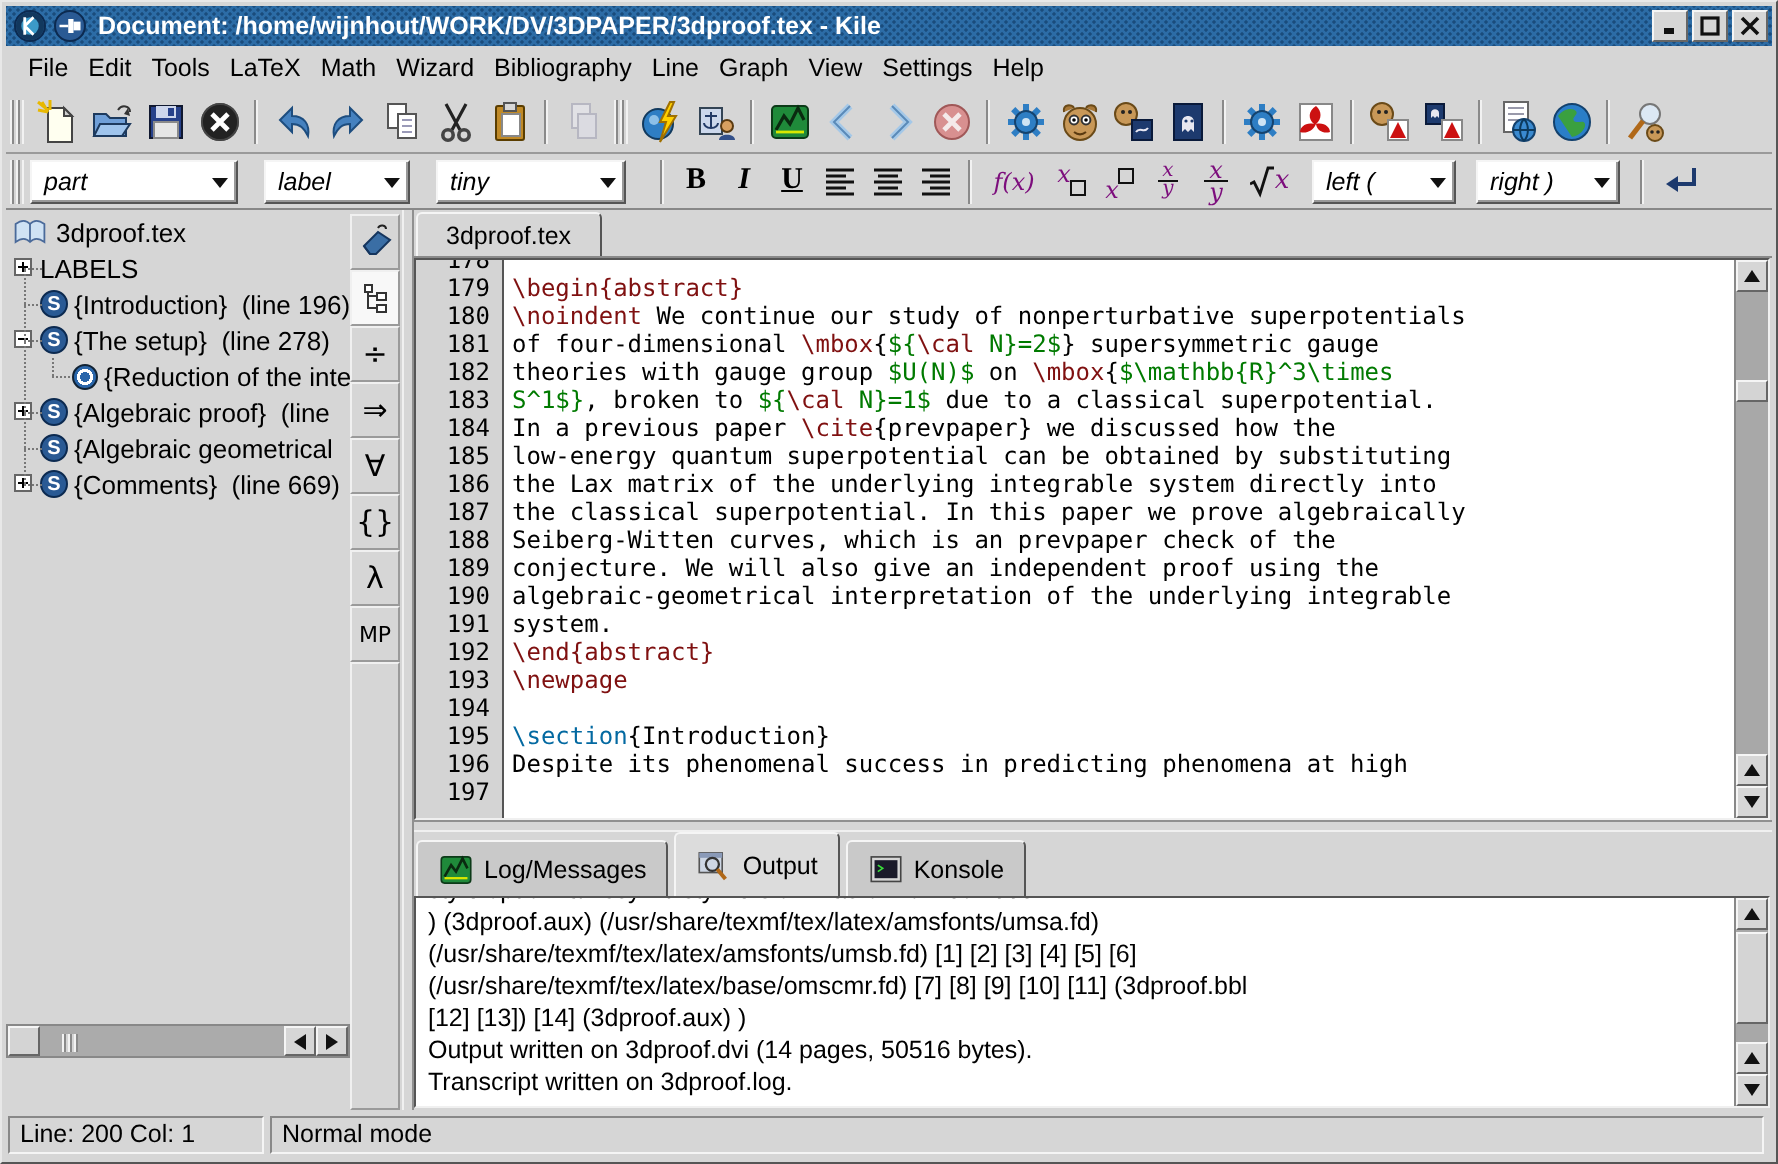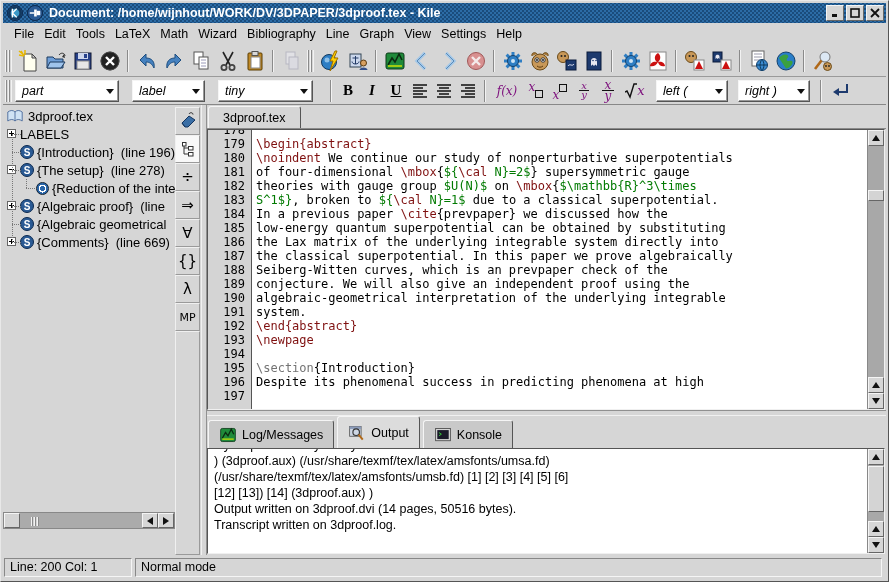--- a/index.html
+++ b/index.html
@@ -62,21 +62,21 @@
 #rightpane { position:absolute; left:204px; right:0; top:0; bottom:0; }
 #edittabs { position:absolute; left:0; top:2px; right:0; height:22px; border-bottom:1px solid #8a8a8a; }
 #edittab { position:absolute; left:1px; bottom:0; height:22px; padding:0 14px; background:#d6d6d6; border-top:1px solid #f5f5f5; border-left:1px solid #f5f5f5; border-right:1px solid #555; border-top-left-radius:3px; border-top-right-radius:3px; display:flex; align-items:center; font-size:12.5px; }
 #editor { position:absolute; left:0; top:24px; right:1px; height:281px; border:1px solid #555; border-right-color:#f0f0f0; border-bottom-color:#f0f0f0; background:#fff; display:flex; overflow:hidden; }
 #gutter { width:44px; background:#d4d4d4; border-right:1px solid #555; font-family:"DejaVu Sans Mono",monospace; font-size:12px; text-align:right; padding:0 6px 0 0; overflow:hidden; }
 #gutter div { height:14px; line-height:14px; }
 #edtext { flex:1; font-family:"DejaVu Sans Mono",monospace; font-size:12px; padding-left:4px; overflow:hidden; }
 #edtext div { height:14px; line-height:14px; white-space:pre; }
 .cmd { color:#7f1010; }
 .math { color:#007a00; }
-.sec { color:#737373; }
+.sec { color:#0369a1; }
 
 .vsb { width:17px; background:#a8a8a8; border-left:1px solid #888; display:block; position:relative; }
 .sbbtn { position:absolute; left:0; width:16px; height:16px; background:#d6d6d6; border-top:1px solid #f5f5f5; border-left:1px solid #f5f5f5; border-right:1px solid #666; border-bottom:1px solid #666; display:flex; align-items:center; justify-content:center; }
 .sbthumb { position:absolute; left:0; width:16px; background:#d4d4d4; border-top:1px solid #f5f5f5; border-left:1px solid #f5f5f5; border-right:1px solid #666; border-bottom:1px solid #666; }
 .tri { width:0; height:0; border:4px solid transparent; }
 .tri.up { border-bottom:6px solid #111; margin-top:-4px; }
 .tri.down { border-top:6px solid #111; margin-bottom:-4px; }
 .tri.left { border-right:6px solid #111; margin-left:-4px; }
 .tri.right { border-left:6px solid #111; margin-right:-4px; }
 
@@ -641,20 +641,21 @@
               <path d="M6 8l3 2-3 2" stroke="#3ae03a" fill="none"></path>
             </svg>
             <span>Konsole</span>
           </div>
         </div>
       <div id="output">
         <div id="outtext">
             <div style="margin-top: -12px;">style option: amssymb.sty Version 2 as of 10 Dec 1999</div>
             <div>) (3dproof.aux) (/usr/share/texmf/tex/latex/amsfonts/umsa.fd)</div>
             <div>(/usr/share/texmf/tex/latex/amsfonts/umsb.fd) [1] [2] [3] [4] [5] [6]</div>
+            <div>(/usr/share/texmf/tex/latex/base/omscmr.fd) [7] [8] [9] [10] [11] (3dproof.bbl</div>
             <div>[12] [13]) [14] (3dproof.aux) )</div>
             <div>Output written on 3dproof.dvi (14 pages, 50516 bytes).</div>
             <div>Transcript written on 3dproof.log.</div>
           </div>
         <div class="vsb">
           <div class="sbbtn" style="top:0">
               <span class="tri up"></span>
             </div>
           <div class="sbthumb" style="top:17px;height:46px"></div>
           <div class="sbbtn" style="bottom:16px">

